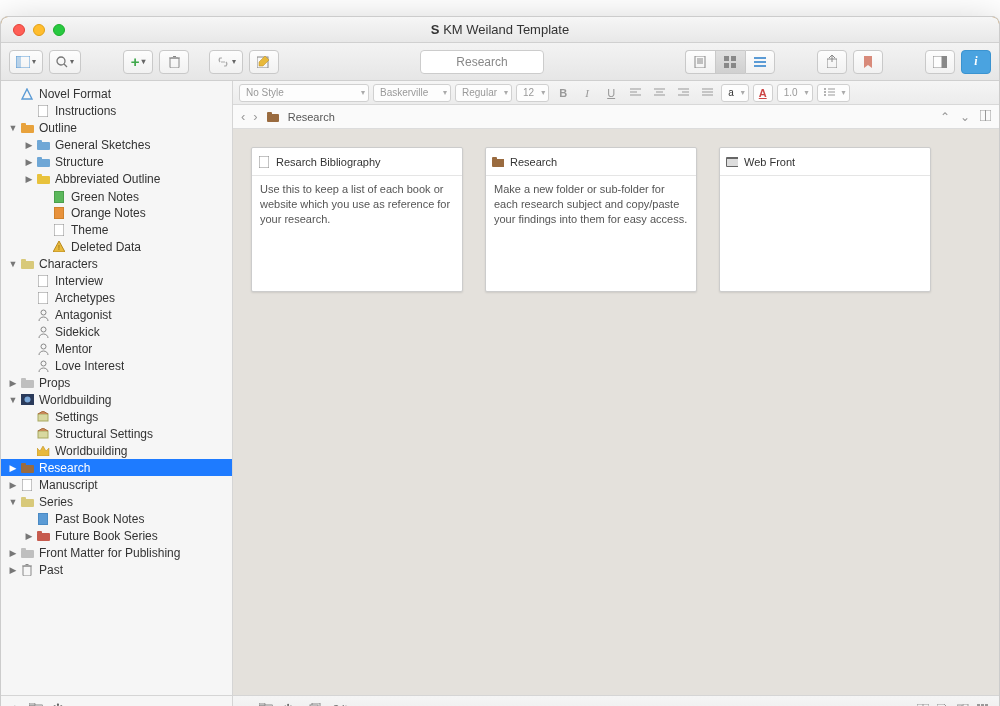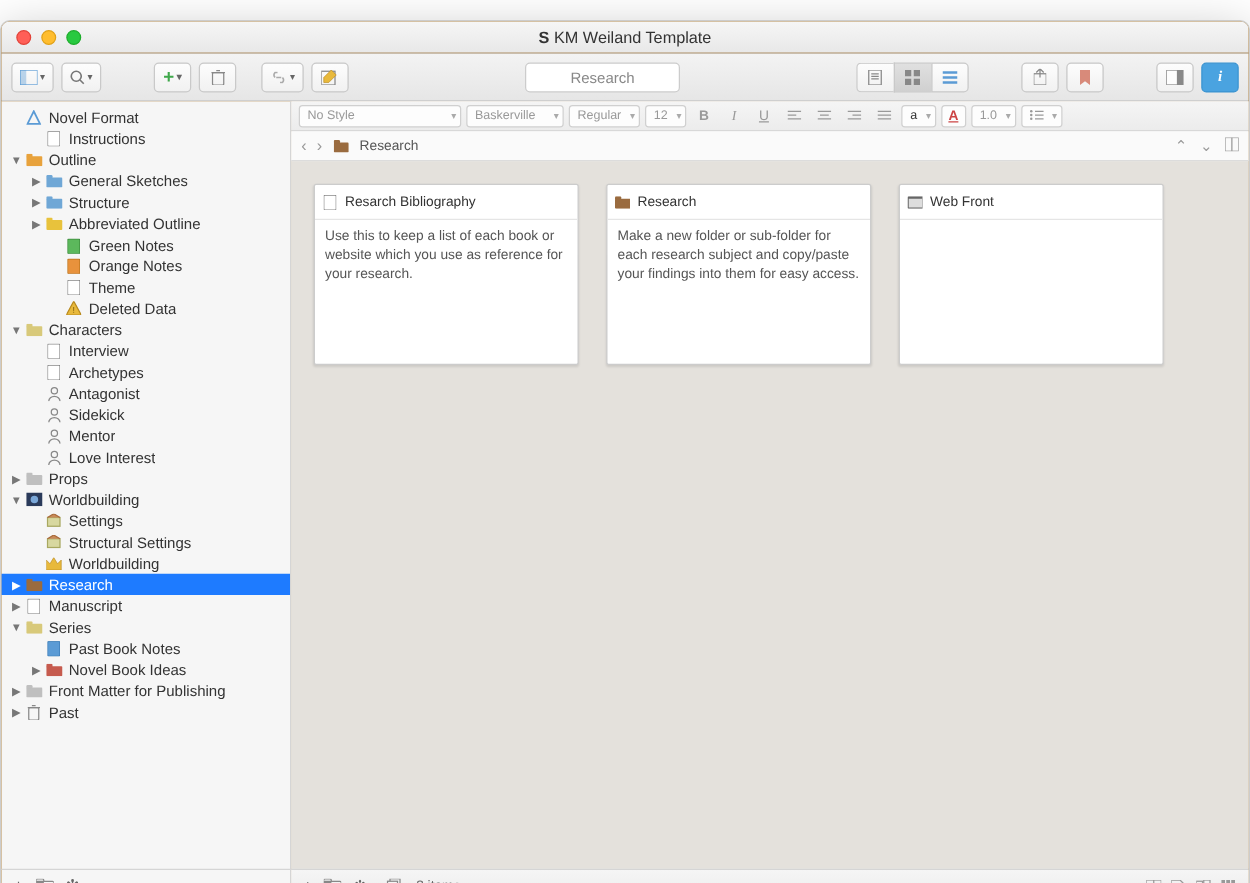--- a/index.html
+++ b/index.html
@@ -411,21 +411,21 @@
             <span class="lbl">Past Book Notes</span>
           </div>
           <div class="row" style="padding-left: 22px;">
             <span class="disc">▶</span>
             <span class="ic">
               <svg width="13" height="10">
                 <rect x="0" y="2" width="13" height="8" rx="1" fill="#c65b4e"></rect>
                 <rect x="0" y="0" width="5" height="3" rx="1" fill="#c65b4e"></rect>
               </svg>
             </span>
-            <span class="lbl">Novel Book Ideas</span>
+            <span class="lbl">Future Book Series</span>
           </div>
           <div class="row" style="padding-left: 6px;">
             <span class="disc">▶</span>
             <span class="ic">
               <svg width="13" height="10">
                 <rect x="0" y="2" width="13" height="8" rx="1" fill="#bfbfbf"></rect>
                 <rect x="0" y="0" width="5" height="3" rx="1" fill="#bfbfbf"></rect>
               </svg>
             </span>
             <span class="lbl">Front Matter for Publishing</span>

